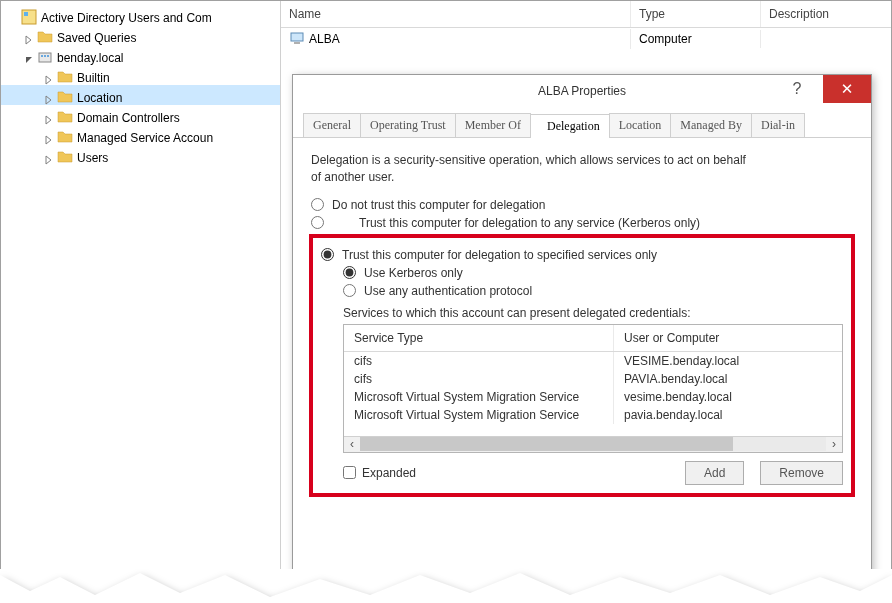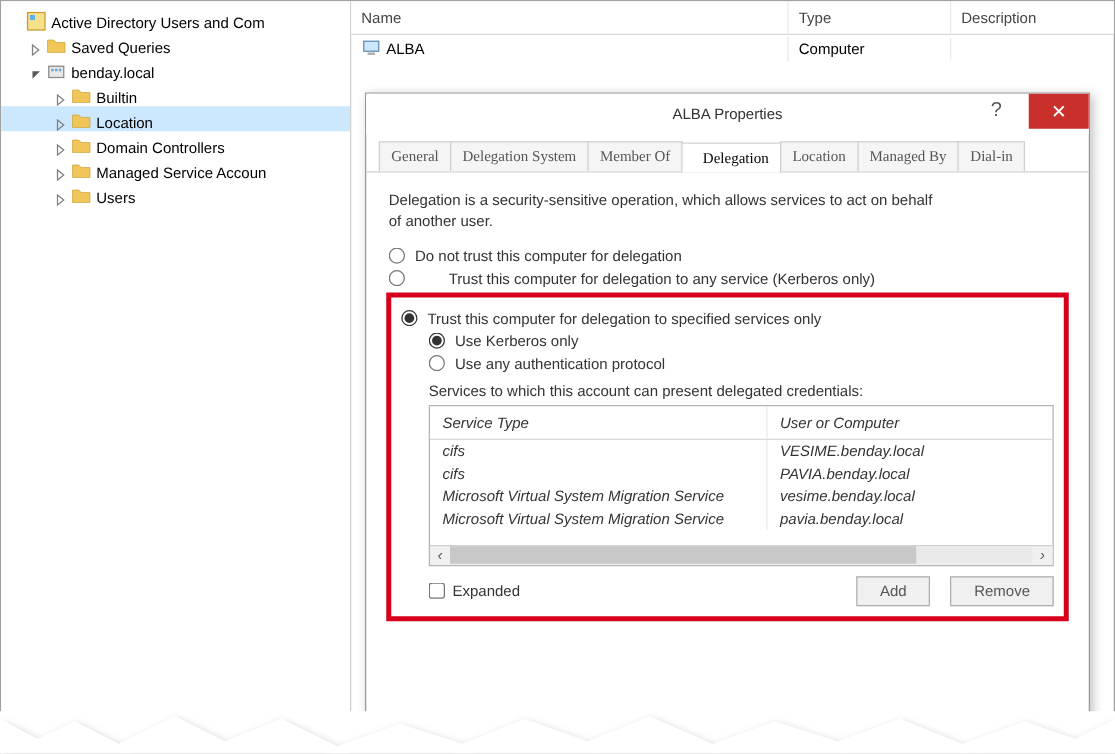--- a/index.html
+++ b/index.html
@@ -31,21 +31,21 @@
 .tab { padding: 4px 9px; border: 1px solid #cfcfcf; border-bottom: none; background: #f5f5f5; color: #555; cursor: pointer; position: relative; margin-right: -1px; font-family: Liberation Serif, serif; }
 .tab.active { background: #fff; color: #000; z-index: 2; top: 1px; padding-left: 16px; }
 .tabpage { padding: 14px 18px; }
 .desc { color: #333; line-height: 1.4; margin-bottom: 12px; max-width: 440px; }
 .radio-row { display: flex; align-items: center; margin: 4px 0; gap: 8px; color: #333; }
 .radio-row .rlabel { }
 .radio-row.cut { color: #333; gap: 35px; }
 .hl { border: 4px solid #d7001c; padding: 6px 8px 8px 8px; margin: 2px -2px 0 -2px; }
 .sub { padding-left: 22px; }
 .svc-label { margin: 8px 0 4px 0; color: #333; }
-.services { border: 1px solid #b5b5b5; height: 129px; background: #fff; display: flex; flex-direction: column; font-style: italic; }
+.services { border: 1px solid #b5b5b5; height: 129px; background: #fff; display: flex; flex-direction: column; }
 .svc-header { display: flex; border-bottom: 1px solid #d9d9d9; }
 .svc-header > div { padding: 6px 10px; color: #333; }
 .svc-c1 { width: 270px; border-right: 1px solid #eaeaea; }
 .svc-c2 { flex: 1; }
 .svc-body { flex: 1; overflow: hidden; }
 .svc-row { display: flex; }
 .svc-row > div { padding: 2px 10px; color: #333; }
 .svc-scroll { height: 16px; border-top: 1px solid #d0d0d0; display: flex; align-items: center; background: #f0f0f0; }
 .svc-scroll .arrow { width: 16px; text-align: center; cursor: pointer; color: #555; }
 .svc-scroll .track { flex: 1; height: 14px; background: #eaeaea; position: relative; }
@@ -195,21 +195,21 @@
 </div>
 
 <div class="dialog">
   <div class="dlg-titlebar">
     <span class="dlg-title">ALBA Properties</span>
     <span class="dlg-help">?</span>
     <span class="dlg-close">✕</span>
   </div>
   <div class="tabbar" id="tabbar">
       <div class="tab">General</div>
-      <div class="tab">Delegation System</div>
+      <div class="tab">Operating Trust</div>
       <div class="tab">Member Of</div>
       <div class="tab active">Delegation</div>
       <div class="tab">Location</div>
       <div class="tab">Managed By</div>
       <div class="tab">Dial-in</div>
     </div>
   <div class="tabpage">
     <div class="desc">Delegation is a security-sensitive operation, which allows services to act on behalf of another user.</div>
 
     <label class="radio-row">

